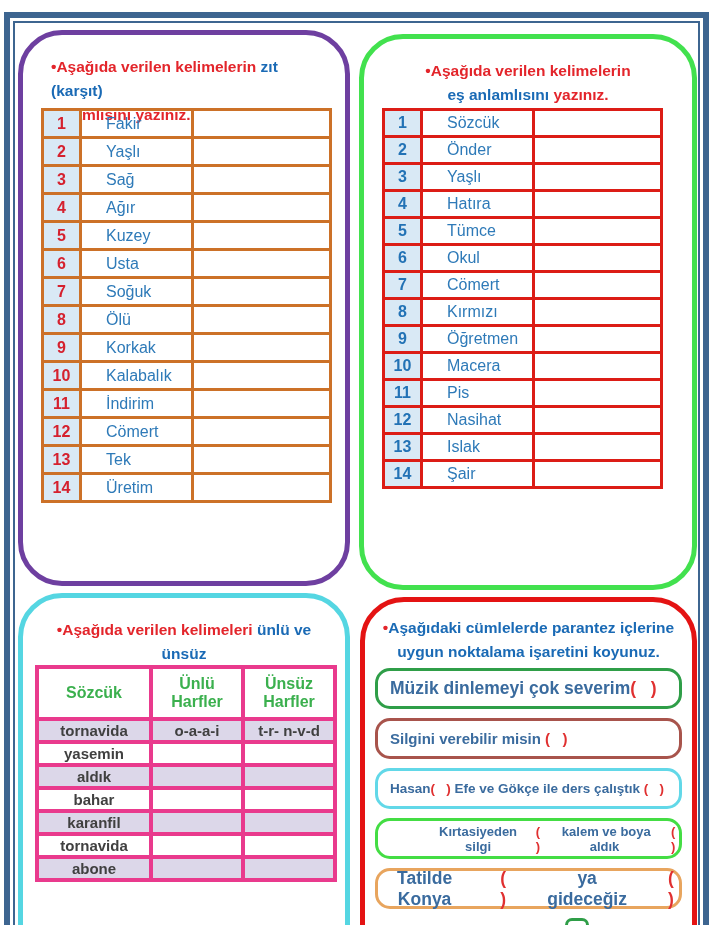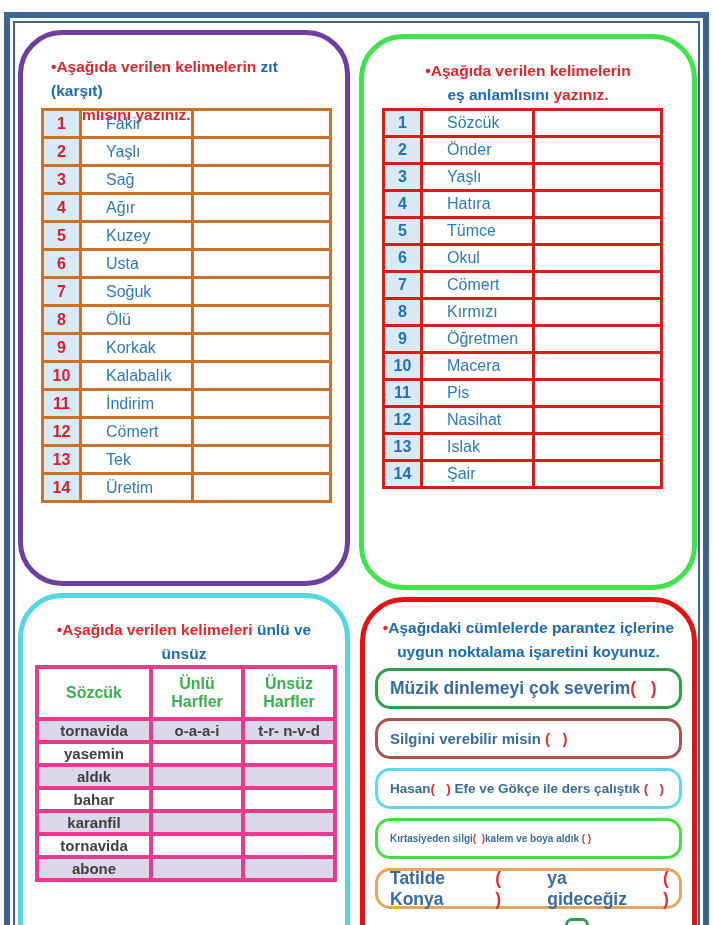--- a/index.html
+++ b/index.html
@@ -47,26 +47,26 @@
   .tbl-vow td { border:4px solid #e93a8d; text-align:center; }
   .tbl-vow td.chead { height:52px; width:92px; color:#3bb04e; font-weight:bold; font-size:16px; background:#fff; }
   .tbl-vow td.chead.wide { width:114px; }
   .tbl-vow td.cell { height:23px; font-size:15px; font-weight:bold; color:#404040; }
   .tbl-vow tr.alt td.cell { background:#dcd7e9; }
 
   
   .punct-body { position:absolute; left:10px; right:10px; top:66px; display:flex; flex-direction:column; gap:9px; }
   .sent { border-style:solid; border-width:3px; border-radius:15px; height:41px;
     display:flex; align-items:center; padding-left:12px; white-space:pre-wrap;
-    color:#3a6b9e; font-weight:bold; background:#fff; }
+    color:#3a6b9e; font-weight:bold; background:#fff;text-align:center; }
   .sent .par { color:#e03030; }
   .s1 { border-color:#2f9e48; font-size:17.5px; }
   .s2 { border-color:#a8544c; font-size:15px; }
   .s3 { border-color:#62d8e8; font-size:13.5px; }
-  .s4 { border-color:#44dd44; font-size:10px; }
+  .s4 { border-color:#44dd44; font-size:13px;padding-left:48px; }
   .s5 { border-color:#e8a55e; font-size:17.5px;gap:36px; }
   .sliver { position:absolute; left:200px; top:316px; width:24px; height:14px;
     border:3px solid #2f9e48; border-radius:10px; background:#fff; }
 </style>
 </head>
 <body>
 
 <div class="page">
   <div class="frame-outer"></div>
   <div class="frame-inner"></div>

